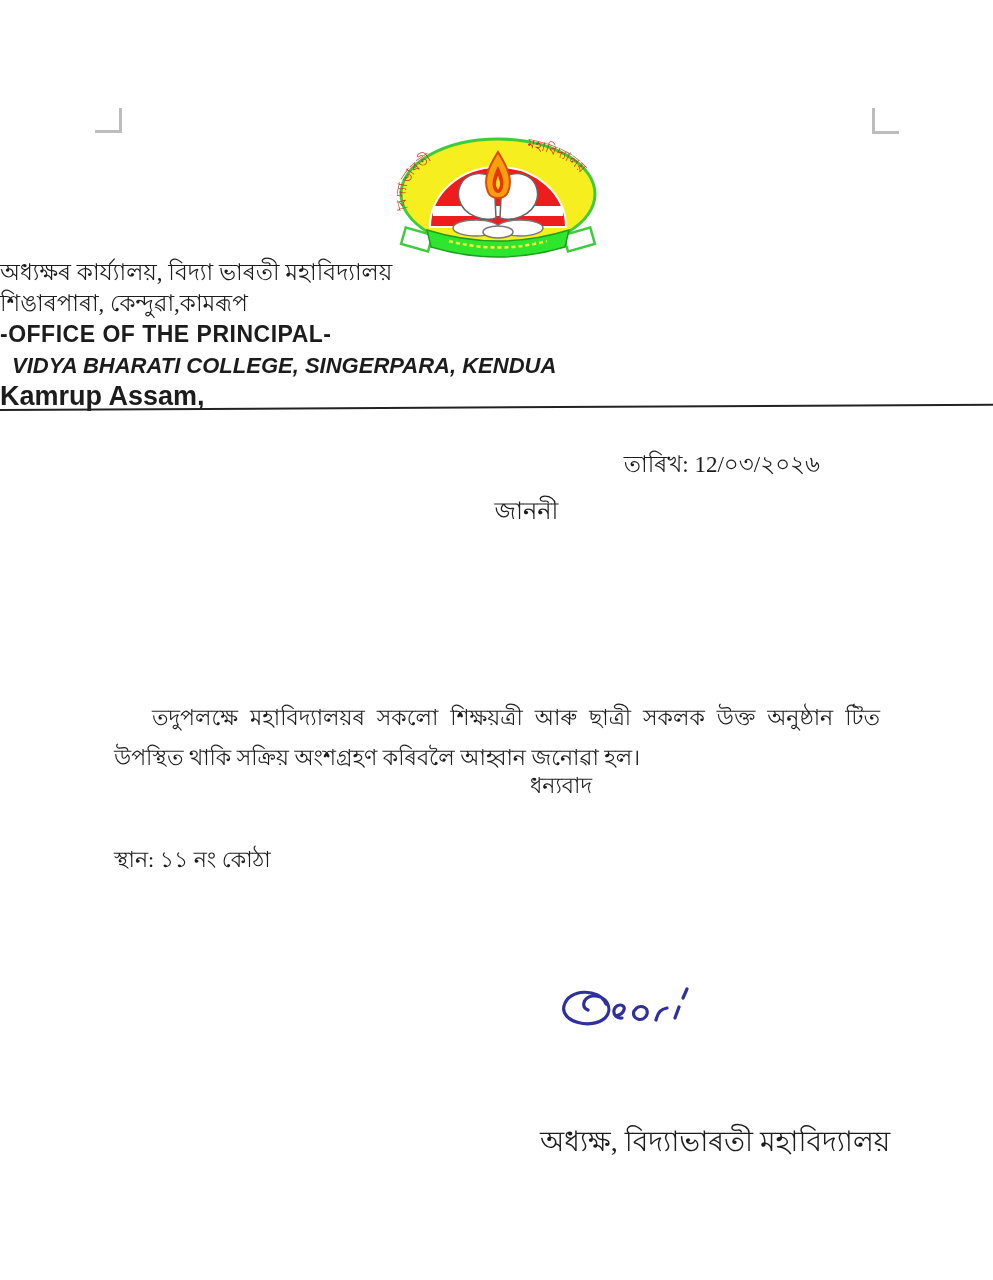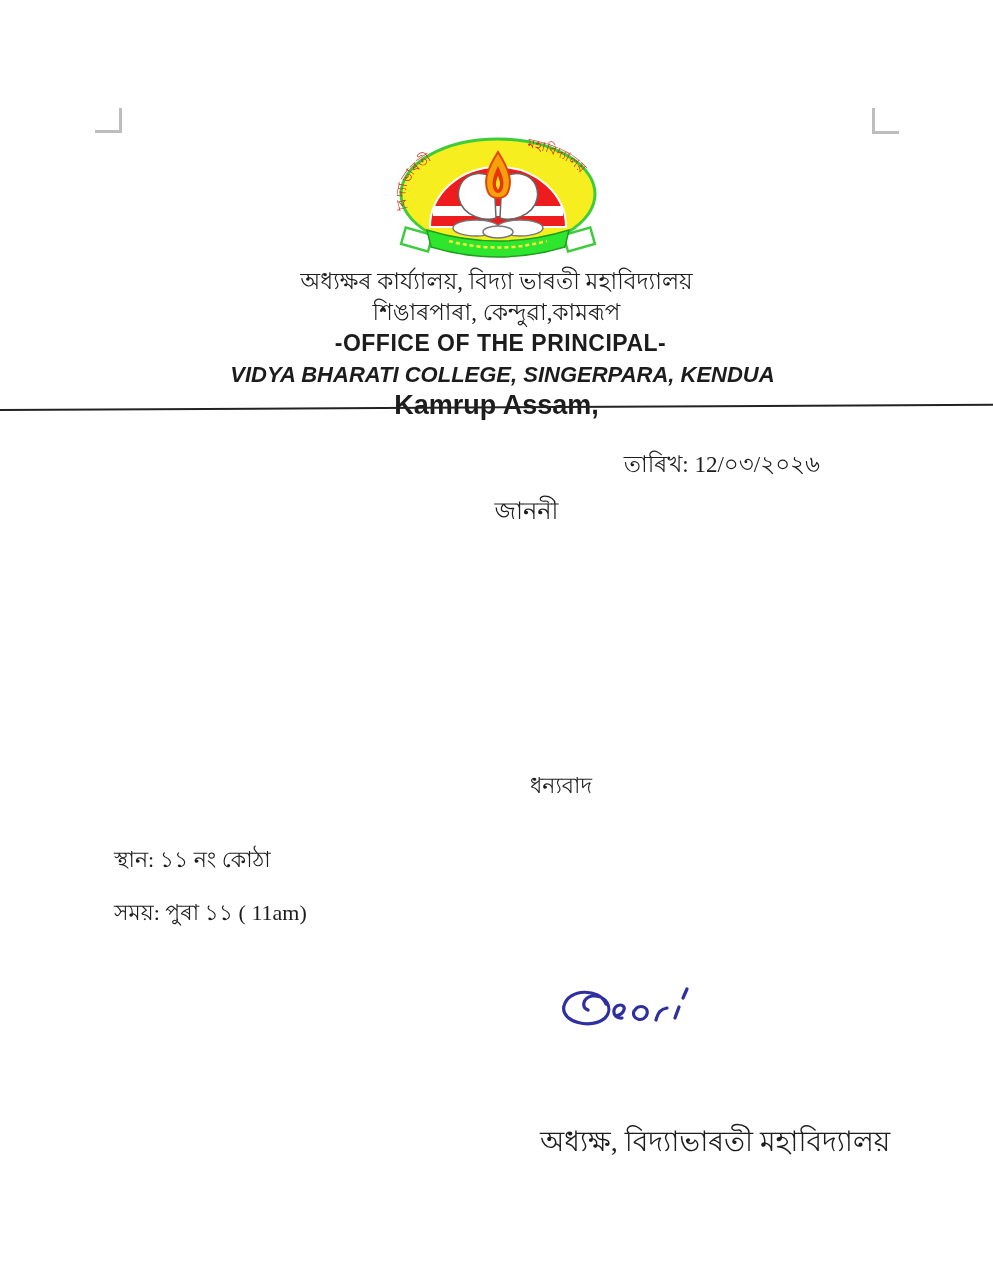--- a/index.html
+++ b/index.html
@@ -29,34 +29,33 @@
   .logo-wrap {
     position: absolute;
     left: 397px;
     top: 136px;
     width: 202px;
     height: 126px;
   }
 
   .header-block {
     position: absolute;
-    top: 266px;
+    top: 257px;
     left: 0;
     width: 100%;
-    text-align: center;
+    text-align: left;
     line-height: 31px;
   }
   .hdr-as1 { font-size: 23px; }
   .hdr-as2 { font-size: 23px; }
   .hdr-office {
     font-family: "Liberation Sans", sans-serif;
     font-weight: bold;
     font-size: 23px;
     letter-spacing: 0.5px;
-    padding-left: 8px;
   }
   .hdr-college {
     font-family: "Liberation Sans", sans-serif;
     font-weight: bold;
     font-style: italic;
     font-size: 22px;
     margin-left: 12px;
   }
   .hdr-kamrup {
     font-family: Liberation Sans, sans-serif;
@@ -204,26 +203,26 @@
     <div class="hdr-kamrup">Kamrup Assam,</div>
   </div>
 
   <div class="divider"></div>
 
   <div class="date-line">তাৰিখ: 12/০৩/২০২৬</div>
 
   <div class="subject">জাননী</div>
 
 
+  <div class="para para2">তদুপলক্ষে মহাবিদ্যালয়ৰ সকলো  শিক্ষয়ত্ৰী আৰু ছাত্ৰী সকলক উক্ত অনুষ্ঠান টিত উপস্থিত থাকি সক্ৰিয় অংশগ্ৰহণ কৰিবলৈ আহ্বান জনোৱা হল।</div>
 
   <div class="thanks">ধন্যবাদ</div>
 
   <div class="venue-line">স্থান: ১১ নং কোঠা</div>
 
-  <div class="time-line">সময়: পুৰা ১১ ( 11am)</div>
 
   <div class="signature-wrap">
     <svg width="150" height="62" viewBox="0 0 150 62">
       <g fill="none" stroke="#2f2f9f" stroke-width="3.2" stroke-linecap="round" stroke-linejoin="round">
         <path d="M 58 24 C 52 8 20 8 16 26 C 12 42 44 50 57 38 C 66 29 58 14 44 16 C 35 18 33 27 40 30"></path>
         <path d="M 68 36 C 77 34 79 25 72 25 C 64 25 63 39 74 38"></path>
         <path d="M 86 31 C 83 40 96 43 99 34 C 101 26 90 24 87 30"></path>
         <path d="M 108 40 C 110 32 113 29 119 28"></path>
         <path d="M 127 38 C 129 32 130 30 131 27"></path>
         <path d="M 135 18 L 139 9"></path>

